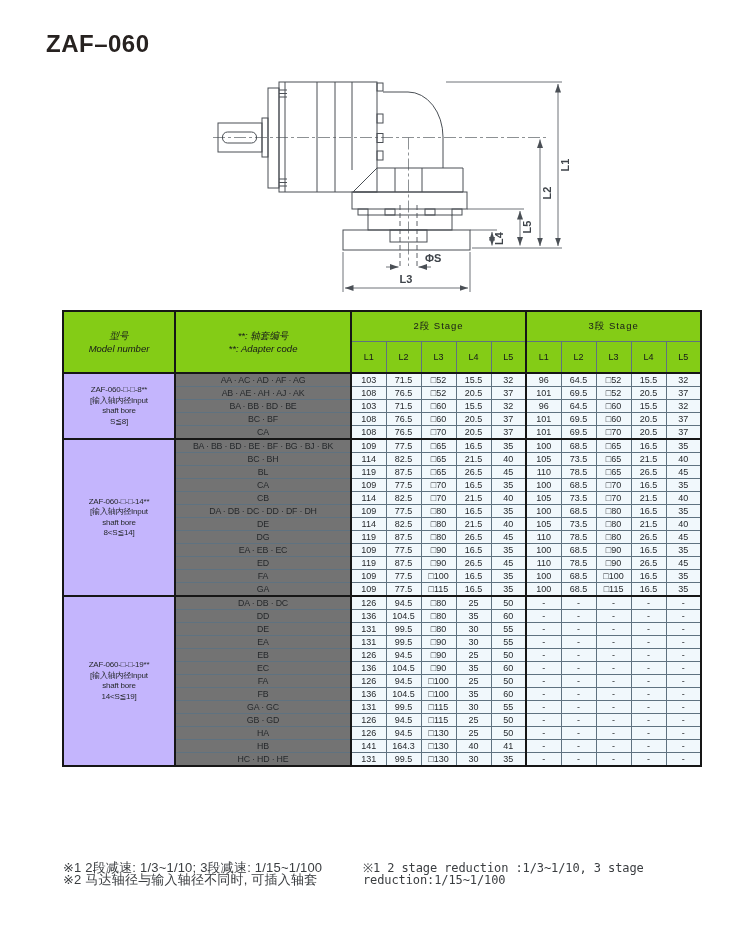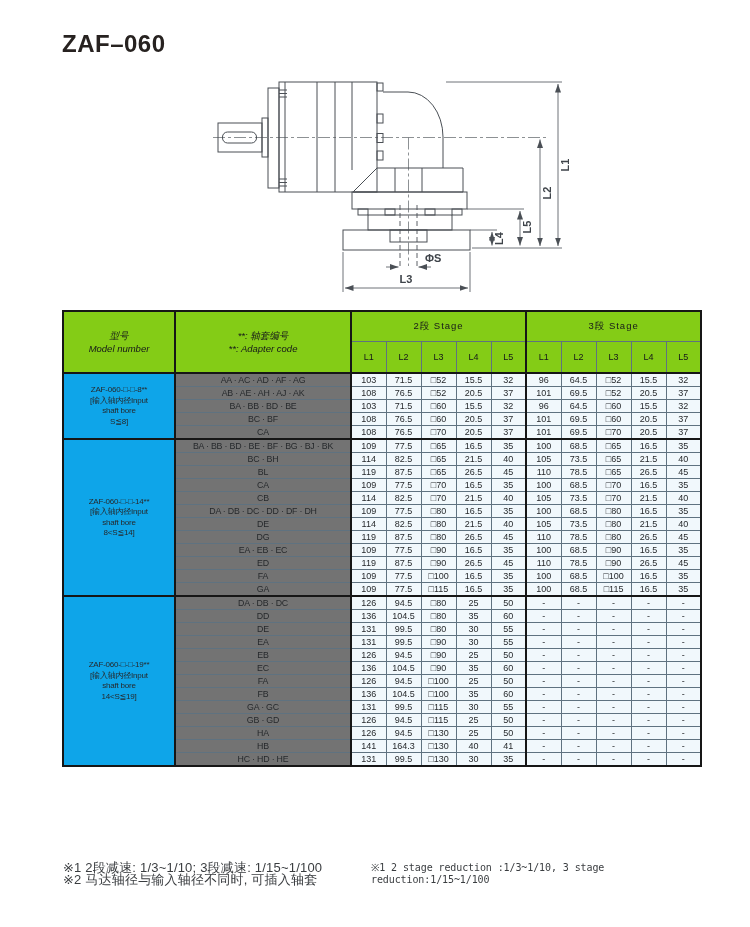--- a/index.html
+++ b/index.html
@@ -4,21 +4,21 @@
 <style>
   html,body { margin:0; padding:0; }
   body { background:#e8e8e8; }
   .page {
     position:relative; width:750px; height:927px; margin:0 auto;
     background:#ffffff; overflow:hidden;
     font-family:"Liberation Sans","DejaVu Sans",sans-serif;
     color:#26292c;
   }
   .title {
-    position:absolute; left:62px; top:30px;
+    position:absolute; left:46px; top:30px;
     font-size:24px; font-weight:bold; letter-spacing:0.5px; color:#272220;
   }
   .drawing { position:absolute; left:183px; top:52px; width:412px; height:250px;font-weight:bold; }
   .drawing svg { display:block; }
 
   
   .spec-table {
     position:absolute; left:62px; top:310px;
     border-collapse:collapse; table-layout:fixed; width:638px;
     border:2px solid #161616;
@@ -28,33 +28,33 @@
     overflow:hidden; white-space:nowrap;
   }
   .spec-table thead th { background:#84cc16; font-weight:normal; color:#16181a; }
   .row-stage { height:30px; }
   .row-dims  { height:32px; }
   .model-h div, .adapter-h div { font-size:9.5px; line-height:13px;font-style:italic; }
   .stage-h { font-size:9.5px; letter-spacing:1px; }
   .dim-h { font-size:9px; }
   .spec-table tbody tr { height:13px; }
   .spec-table tbody td { font-size:9px; line-height:12px; }
-  .model-cell { background:#0ea5e9; font-size:8px !important; }
+  .model-cell { background:#c4b5fd; font-size:8px !important; }
   .model-cell div { font-size:8px; line-height:10.5px; letter-spacing:-0.2px; }
   .adapter-cell { background:#737373; font-size:8.8px !important; letter-spacing:-0.2px; }
   .num-cell { background:#f1f8fc; }
   .tl { border-left:2px solid #161616 !important; }
   .gs { border-top:2px solid #161616 !important; }
 
   
   .footnotes { position:absolute; left:63px; top:862px; width:660px; display:flex; }
   .fn-col div { font-size:13px; line-height:12px; color:#3a3d40; letter-spacing:0.2px; }
   .fn-zh { width:300px; }
   .fn-en { width:360px; font-family:"DejaVu Sans Mono","Liberation Mono",monospace; }
-  .fn-en div { font-size:10px; letter-spacing:-0.1px;margin-left:8px; }
+  .fn-en div { font-size:12px; letter-spacing:-0.1px; }
 
   .dim-text { font-size:11px; fill:#3f444a; }
 </style>
 </head>
 <body>
 
 <div class="page">
 
   <div class="title">ZAF–060</div>
 

